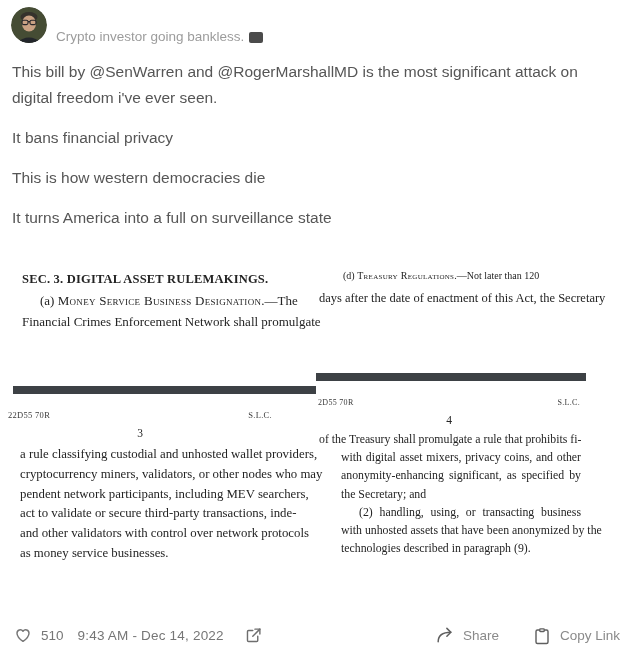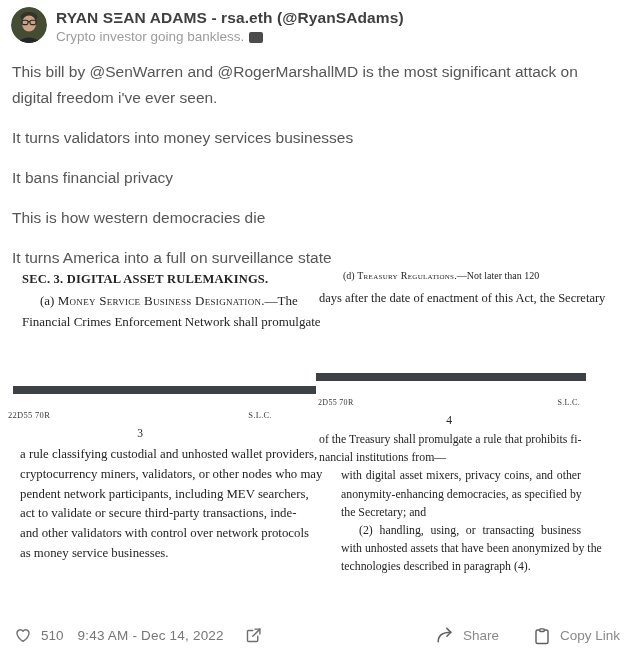--- a/index.html
+++ b/index.html
@@ -95,29 +95,27 @@
         <rect width="36" height="36" fill="#454c34"></rect>
         <ellipse cx="18" cy="10" rx="8.5" ry="5" fill="#35322c"></ellipse>
         <ellipse cx="18" cy="16.5" rx="7" ry="8" fill="#c9a183"></ellipse>
         <rect x="11" y="13.2" width="6" height="4.4" rx="1.6" fill="none" stroke="#26262a" stroke-width="1.1"></rect>
         <rect x="19" y="13.2" width="6" height="4.4" rx="1.6" fill="none" stroke="#26262a" stroke-width="1.1"></rect>
         <line x1="17" y1="14.6" x2="19" y2="14.6" stroke="#26262a" stroke-width="1.1"></line>
         <path d="M5 36 Q18 25 31 36 Z" fill="#23262b"></path>
       </g>
     </svg>
   </div>
-  <div class="name">RYAN SΞAN ADAMS - rsa.eth (@RyanSAdams)</div>
   <div class="bio">
     <span>Crypto investor going bankless.</span>
     <span class="flag"></span>
   </div>
 
   <div class="tweet-text">
     <p>This bill by @SenWarren and @RogerMarshallMD is the most significant attack on digital freedom i've ever seen.</p>
-    <p>It turns validators into money services businesses</p>
     <p>It bans financial privacy</p>
     <p>This is how western democracies die</p>
     <p>It turns America into a full on surveillance state</p>
   </div>
 
   <div class="media">
 
     <div class="page page-left">
       <div class="doc-heading">SEC. 3. DIGITAL ASSET RULEMAKINGS.</div>
       <div class="doc-line dline-a-left"><span>(a) </span><span class="sc">Money Service Business Designation</span><span>.—The</span></div>
@@ -142,27 +140,26 @@
       <div class="doc-line dline-a-right" style="font-size:10px"><span>(d) </span><span class="sc">Treasury Regulations</span><span>.—Not later than 120</span></div>
       <div class="doc-line dline-b-right" style="font-size:12.5px">days after the date of enactment of this Act, the Secretary</div>
       <div class="bar bar-right"></div>
       <div class="meta-row meta-right-row" style="font-size:8px">
         <span>2D55 70R</span>
         <span>S.L.C.</span>
       </div>
       <div class="pagenum pagenum-right">4</div>
       <div class="doc-body-right">
         <div class="ln">of the Treasury shall promulgate a rule that prohibits fi-</div>
-        <div class="ln noj">nancial institutions from—</div>
         <div class="ln ind2">with digital asset mixers, privacy coins, and other</div>
-        <div class="ln ind2">anonymity-enhancing democracies, as specified by</div>
+        <div class="ln ind2">anonymity-enhancing significant, as specified by</div>
         <div class="ln ind2 noj">the Secretary; and</div>
         <div class="ln ind1">(2) handling, using, or transacting business</div>
         <div class="ln ind2">with unhosted assets that have been anonymized by the</div>
-        <div class="ln ind2 noj">technologies described in paragraph (4).</div>
+        <div class="ln ind2 noj">technologies described in paragraph (9).</div>
       </div>
     </div>
   </div>
 
   <div class="footer">
     <div class="f-left">
       <div class="like-btn">
         <span class="icon">
           <svg width="18" height="18" viewBox="0 0 24 24" fill="none" stroke="#767676" stroke-width="1.9" stroke-linecap="round" stroke-linejoin="round">
             <path d="M12 20.5S4 15 4 9.6A4.4 4.4 0 0 1 12 7a4.4 4.4 0 0 1 8 2.6C20 15 12 20.5 12 20.5z"></path>

